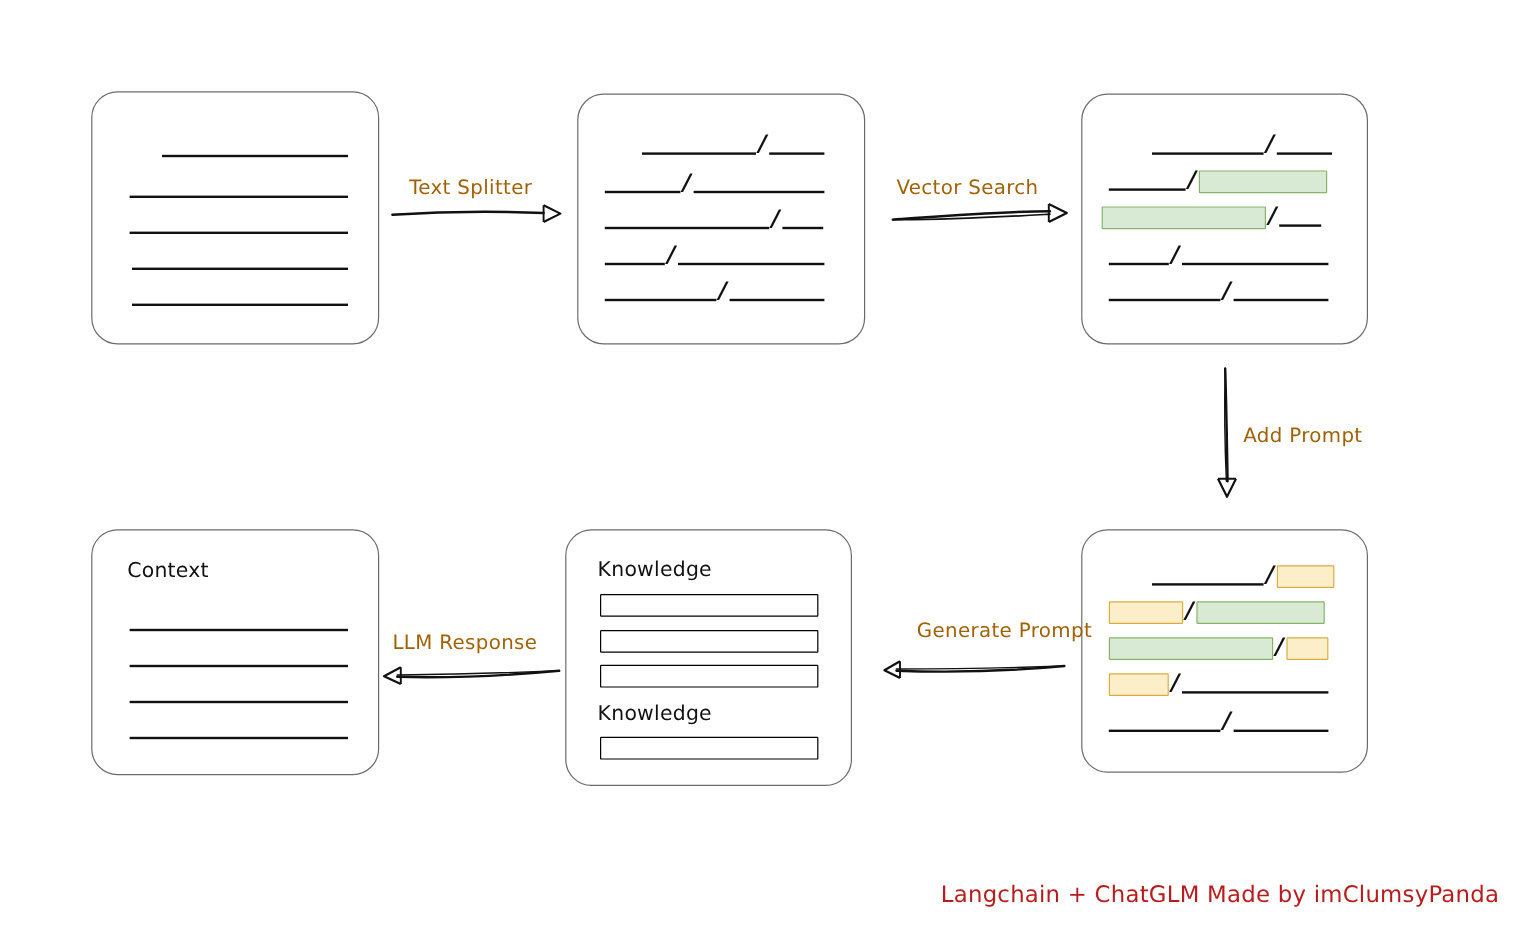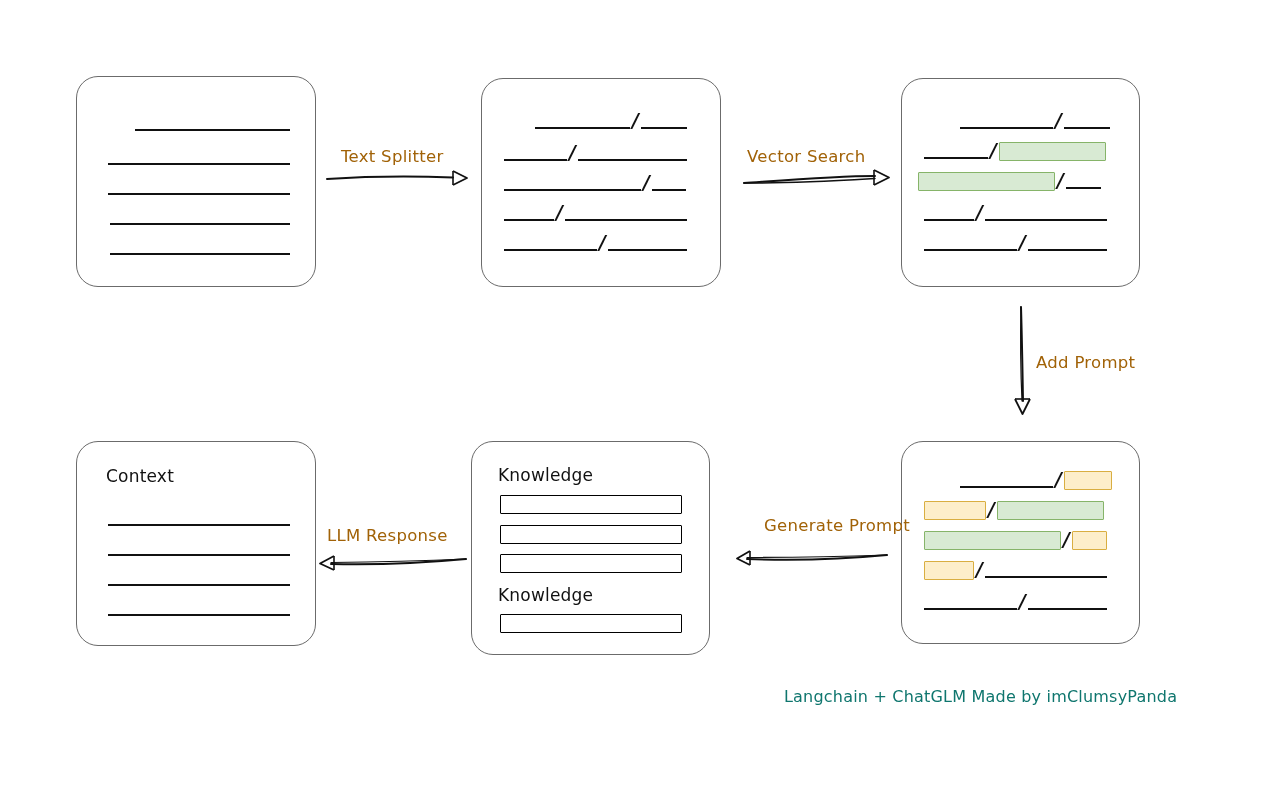--- a/index.html
+++ b/index.html
@@ -85,24 +85,25 @@
   .arrow-label{
     position:absolute;
     font-size:16.5px;
     color:#a16207;
     white-space:nowrap;
     letter-spacing:.3px;
   }
 
   .caption{
     position:absolute;
-    font-size:16px;
-    color:#0f766e;
+    font-size:19px;
+    color:#b91c1c;
     white-space:nowrap;
     letter-spacing:.2px;
+    margin-top:48px;
   }
 </style>
 </head>
 <body>
 
 <div id="stage">
 
   <div class="card" style="left:76px;top:76px;width:240px;height:211px;">
     <div class="card-inner">
       <div class="line" style="left:58px;top:37px;width:155px;">

